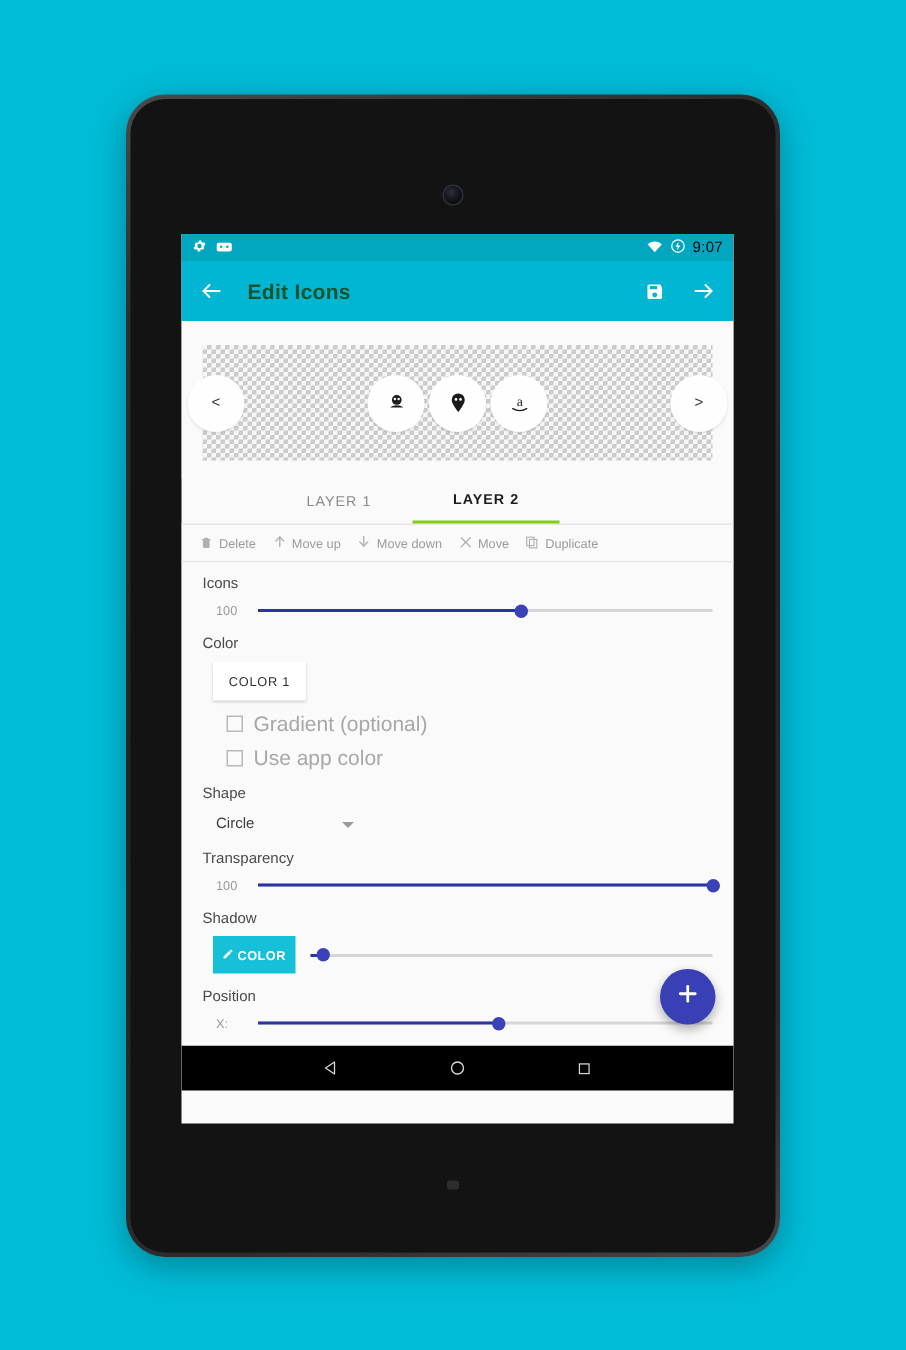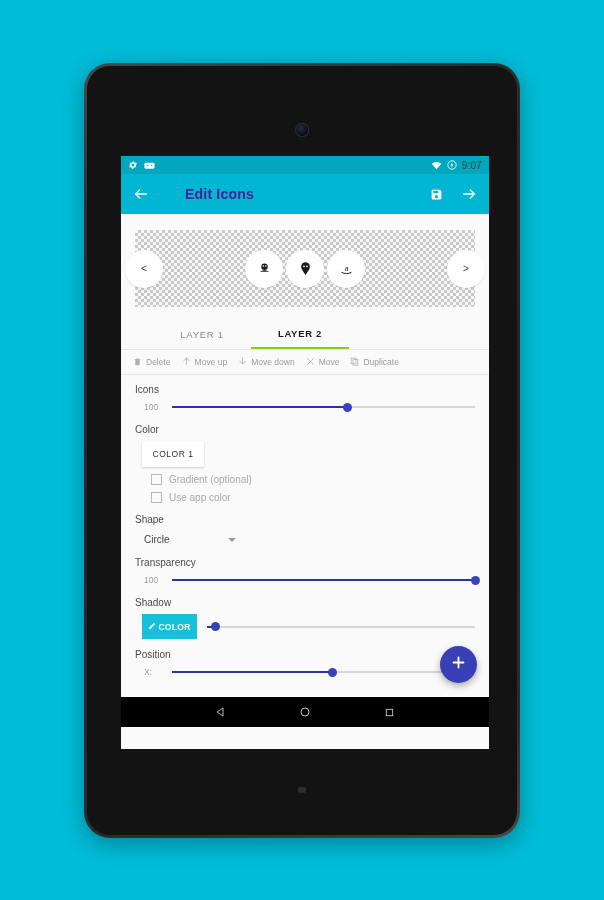--- a/index.html
+++ b/index.html
@@ -74,36 +74,35 @@
   }
 
   
   .statusbar {
     height: 18px;
     background: #00a7bf;
     display: flex;
     align-items: center;
     padding: 0 7px;
     box-sizing: border-box;
-    color: #404040;
+    color: #000000;
   }
   .sb-left { display: flex; align-items: center; gap: 6px; }
   .sb-right { margin-left: auto; display: flex; align-items: center; gap: 5px; }
   .sb-time { font-size: 10px; letter-spacing: 0.2px; }
 
   
   .appbar {
     height: 40px;
     background: #00b6d2;
     display: flex;
     align-items: center;
     padding: 0 12px;
     box-sizing: border-box;
-    color: #4c1d95;
-    gap: 20px;
+    color: #14532d;
   }
   .appbar-title {
     font-size: 14px;
     font-weight: bold;
     margin-left: 16px;
     letter-spacing: 0.2px;
   }
   .appbar-actions { margin-left: auto; display: flex; align-items: center; gap: 18px; }
   .appbar-icon { cursor: pointer; display: flex; align-items: center; }
 
@@ -160,20 +159,21 @@
     cursor: pointer;
   }
 
   
   .tabs {
     display: flex;
     height: 30px;
     background: #fafafa;
     padding: 0 32px;
     box-sizing: border-box;
+    margin-left: 24px;
   }
   .tab {
     width: 98px;
     display: flex;
     align-items: center;
     justify-content: center;
     font-size: 9.5px;
     letter-spacing: 0.7px;
     color: #8a8a8a;
     cursor: pointer;
@@ -290,21 +290,21 @@
     margin-top: 7px;
     cursor: pointer;
   }
   .checkbox {
     width: 9px;
     height: 9px;
     border: 1.3px solid #b9b9b9;
     background: #fafafa;
     flex: none;
   }
-  .check-label { font-size: 10px; color: #a8a8a8; }
+  .check-label { font-size: 14px; color: #a8a8a8; }
 
   .select {
     display: flex;
     align-items: center;
     width: 92px;
     margin-left: 7px;
     padding: 3px 0 3px 2px;
     font-size: 10px;
     color: #3d3d3d;
     cursor: pointer;

